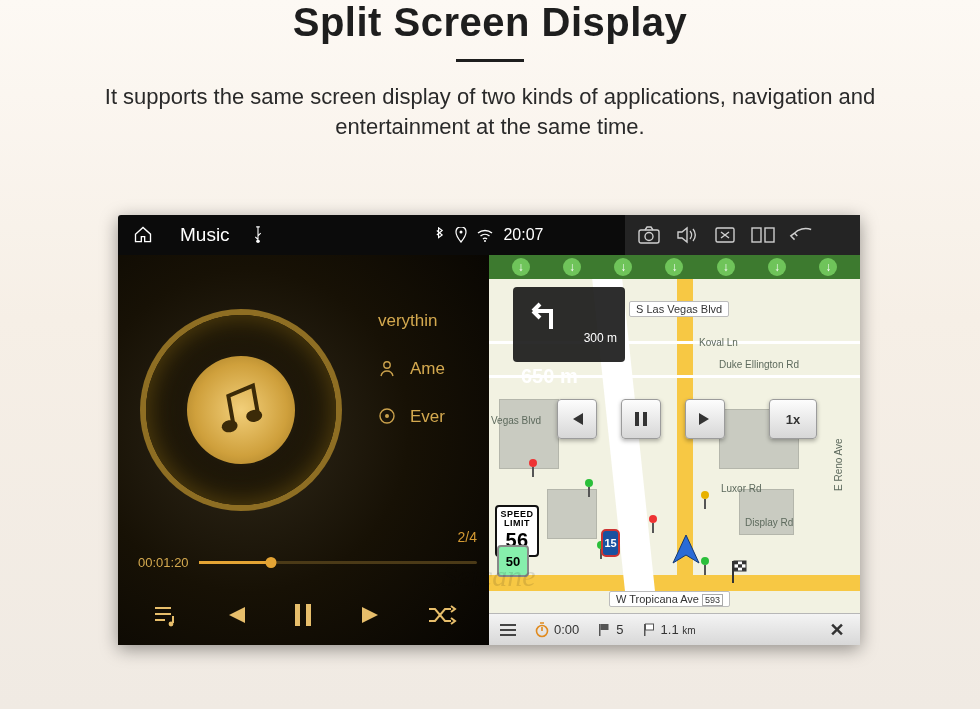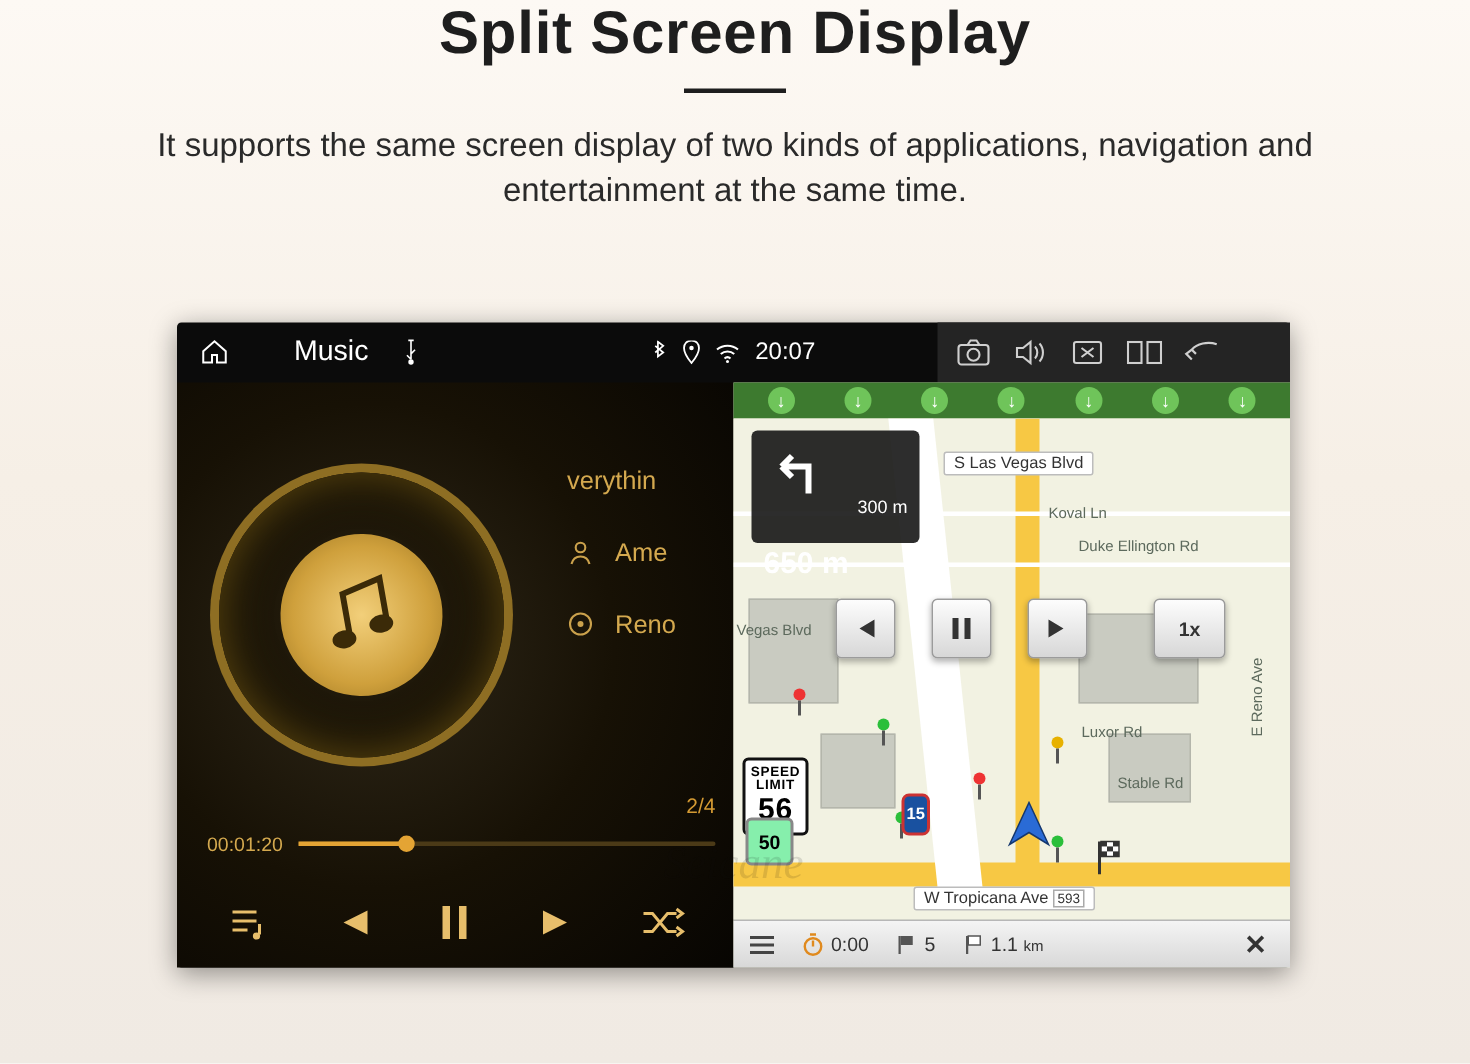--- a/index.html
+++ b/index.html
@@ -5,21 +5,21 @@
 *{margin:0;padding:0;box-sizing:border-box;font-family:Arial,Helvetica,sans-serif}
 body{width:980px;height:709px;background:linear-gradient(180deg,#fdf9f4 0%,#f6efe6 45%,#f0eae3 100%)}
 .page-title{font-size:40px;font-weight:600;color:#1e1e1e;text-align:center;letter-spacing:.5px}
 .underline{width:68px;height:3px;background:#1e1e1e;margin:14px auto 0}
 .subtitle{font-size:22px;color:#2a2a2a;text-align:center;padding:20px 40px 0;line-height:1.35}
 .device{position:absolute;left:118px;top:215px;width:742px;height:430px;background:#0b0b0b;border-radius:3px;box-shadow:0 4px 18px rgba(0,0,0,.4)}
 
 .statusbar{height:40px;display:flex;align-items:center;color:#fff;font-size:14px;position:relative}
 .sb-left{display:flex;align-items:center;gap:22px;padding-left:14px}
 .home-ico{width:22px;height:20px}
-.sb-music{font-size:19px;font-weight:500;color:#fff;margin-left:20px}
+.sb-music{font-size:19px;font-weight:500;color:#fff;margin-left:4px}
 .usb-ico{width:12px;height:18px}
 .sb-center{position:absolute;left:0;right:0;display:flex;justify-content:center;gap:10px;align-items:center;pointer-events:none}
 .time{font-size:16px;font-weight:500}
 .sb-right{position:absolute;right:0;top:0;height:40px;width:235px;background:#242424;display:flex;align-items:center;gap:14px;padding:0 12px}
 .sysico{width:24px;height:22px;display:flex;align-items:center;justify-content:center}
 
 .panel-row{position:absolute;top:40px;left:0;right:0;bottom:0;display:flex}
 .music-panel{width:50%;height:100%;background:radial-gradient(circle at 35% 45%,#30291a 0%,#171105 50%,#070502 100%);position:relative;color:#d4a94f}
 .map-panel{width:50%;height:100%;position:relative;background:#e9ead2}
 
@@ -34,21 +34,21 @@
 .pbar-fill{position:absolute;left:0;top:0;height:100%;background:#e4a434;width:26%}
 .pbar-knob{position:absolute;left:26%;top:-4px;width:11px;height:11px;background:#e4a434;border-radius:50%;transform:translateX(-50%)}
 .music-ctrls{position:absolute;left:0;right:0;bottom:10px;display:flex;justify-content:space-around;align-items:center;padding:0 12px}
 .mc{width:40px;height:40px;display:flex;align-items:center;justify-content:center}
 
 .green-strip{height:24px;background:#3d7a2f;display:flex;align-items:center;justify-content:space-around;padding:0 6px}
 .gdot{width:18px;height:18px;background:#6fc45a;border-radius:50%;display:flex;align-items:center;justify-content:center;color:#fff;font-size:12px}
 .map-area{position:absolute;top:24px;left:0;right:0;bottom:32px;background:#f2f2e2;overflow:hidden}
 .road-y{position:absolute;background:#f7c844;height:16px}
 .road-w{position:absolute;background:#fff}
-.turn-box{position:absolute;left:12px;top:8px;width:112px;height:75px;background:rgba(16,16,16,.88);border-radius:4px;color:#fff;padding:6px 8px}
+.turn-box{position:absolute;left:24px;top:8px;width:112px;height:75px;background:rgba(16,16,16,.88);border-radius:4px;color:#fff;padding:6px 8px}
 .turn-sub{font-size:12px;text-align:right;margin-top:-2px}
 .turn-main{font-size:20px;font-weight:600;margin-top:20px}
 .nav-btn{position:absolute;width:40px;height:40px;background:linear-gradient(#fdfdfd,#d7d7d7);border:1px solid #9b9b9b;border-radius:4px;display:flex;align-items:center;justify-content:center;font-size:13px;font-weight:600;color:#333;box-shadow:0 2px 4px rgba(0,0,0,.3)}
 .nb1{left:68px;top:120px}
 .nb2{left:132px;top:120px}
 .nb3{left:196px;top:120px}
 .nb4{left:280px;top:120px;width:48px}
 .speed-limit{position:absolute;left:6px;top:226px;width:44px;height:52px;background:#fff;border:2px solid #111;border-radius:4px;text-align:center;font-size:9px;font-weight:700;letter-spacing:.5px;line-height:1.05;padding-top:3px}
 .speed-limit .num{font-size:20px;display:block;margin-top:1px}
 .shield{position:absolute;left:8px;bottom:36px;width:32px;height:32px;background:#86efac;border:2px solid #888;border-radius:4px;display:flex;align-items:center;justify-content:center;font-size:13px;font-weight:700}
@@ -168,21 +168,21 @@
             </span>
           <span>Ame</span>
         </div>
         <div class="meta-row">
           <span class="meta-ico">
               <svg width="18" height="18" viewBox="0 0 18 18">
                 <circle cx="9" cy="9" r="7" fill="none" stroke="#caa14c" stroke-width="1.4"></circle>
                 <circle cx="9" cy="9" r="2" fill="#caa14c"></circle>
               </svg>
             </span>
-          <span>Reno</span>
+          <span>Ever</span>
         </div>
       </div>
       <div class="track-idx">2/4</div>
       <div class="progress-row">
         <span>00:01:20</span>
         <div class="pbar">
           <div class="pbar-fill"></div>
             <div class="pbar-knob"></div>
         </div>
       </div>
@@ -265,21 +265,21 @@
         <div class="tlight" style="left:212px;top:212px">
             <div class="lamp" style="background:#e7b100"></div>
             <div class="pole"></div>
           </div>
 
         <div class="street-lbl" style="left:140px;top:22px">S Las Vegas Blvd</div>
         <div class="label-plain" style="left:210px;top:58px">Koval Ln</div>
         <div class="label-plain" style="left:230px;top:80px">Duke Ellington Rd</div>
         <div class="label-plain" style="left:2px;top:136px">Vegas Blvd</div>
         <div class="label-plain" style="left:232px;top:204px">Luxor Rd</div>
-        <div class="label-plain" style="left:256px;top:238px">Stable Rd</div>
+        <div class="label-plain" style="left:256px;top:238px">Display Rd</div>
         <div class="label-plain" style="left:344px;top:212px;transform:rotate(-90deg);transform-origin:left top">E Reno Ave</div>
         <div class="street-lbl" style="left:120px;top:312px">
           <span>W Tropicana Ave</span>&nbsp;<span style="border:1px solid #aaa;padding:0 2px;font-size:9px">593</span>
         </div>
 
         <div class="turn-box">
           <svg width="42" height="40" viewBox="0 0 42 40">
               <path d="M30 36V18H12m0 0 7-7m-7 7 7 7" fill="none" stroke="#fff" stroke-width="4"></path>
             </svg>
           <div class="turn-sub">300 m</div>

